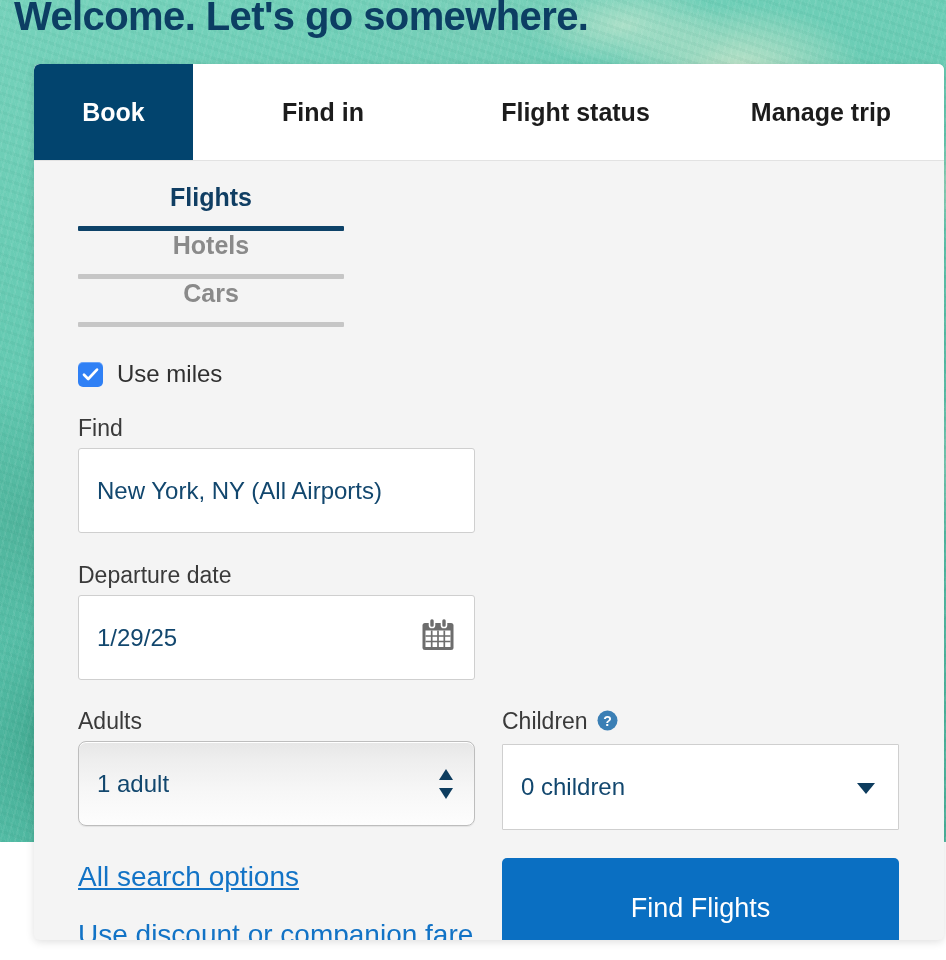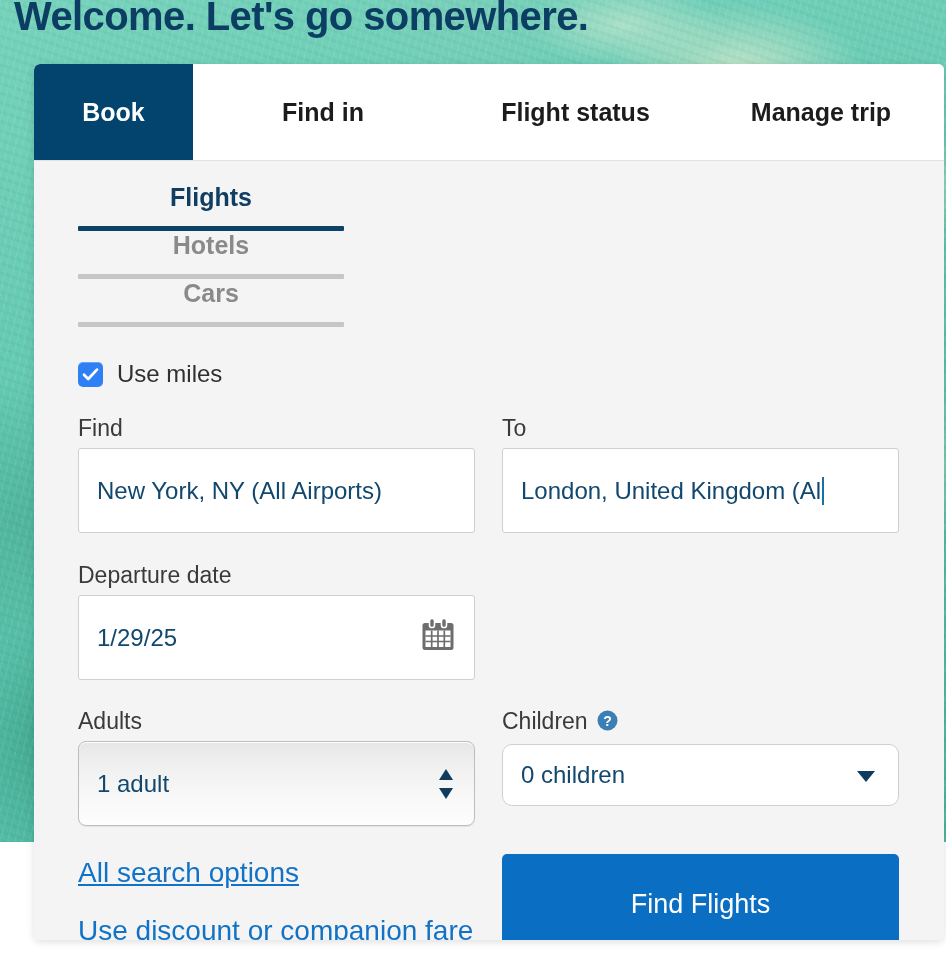--- a/index.html
+++ b/index.html
@@ -236,24 +236,24 @@
     position: absolute;
     right: 19px;
     top: 50%;
     transform: translateY(-50%);
     display: flex;
     flex-direction: column;
     align-items: center;
   }
   #children-select {
     width: 100%;
-    height: 62px;
+    height: 86px;
     background: #ffffff;
     border: 1px solid #cfcfcf;
-    border-radius: 10px;
+    border-radius: 1px;
     display: flex;
     align-items: center;
     justify-content: space-between;
     padding: 0 22px 0 18px;
     font-size: 24px;
     color: #12476e;
     cursor: pointer;
   }
   #help-icon {
     display: inline-block;
@@ -342,27 +342,20 @@
         </span>
         <span class="cbox-label">Use miles</span>
       </div>
     </div>
 
     <div class="field-row" id="from-block">
       <div class="col-left">
         <label class="field-label">Find</label>
         <div class="text-input" id="from-input">
           <span class="val">New York, NY (All Airports)</span>
-        </div>
-      </div>
-      <div class="col-right">
-        <label class="field-label">To</label>
-        <div class="text-input" id="to-input">
-          <span class="val">London, United Kingdom (Al</span>
-          <span class="caret"></span>
         </div>
       </div>
     </div>
 
     <div class="field-row" id="date-block">
       <div class="col-left">
         <label class="field-label">Departure date</label>
         <div class="text-input" id="date-input">
           <span class="val">1/29/25</span>
           <span id="cal-icon">

